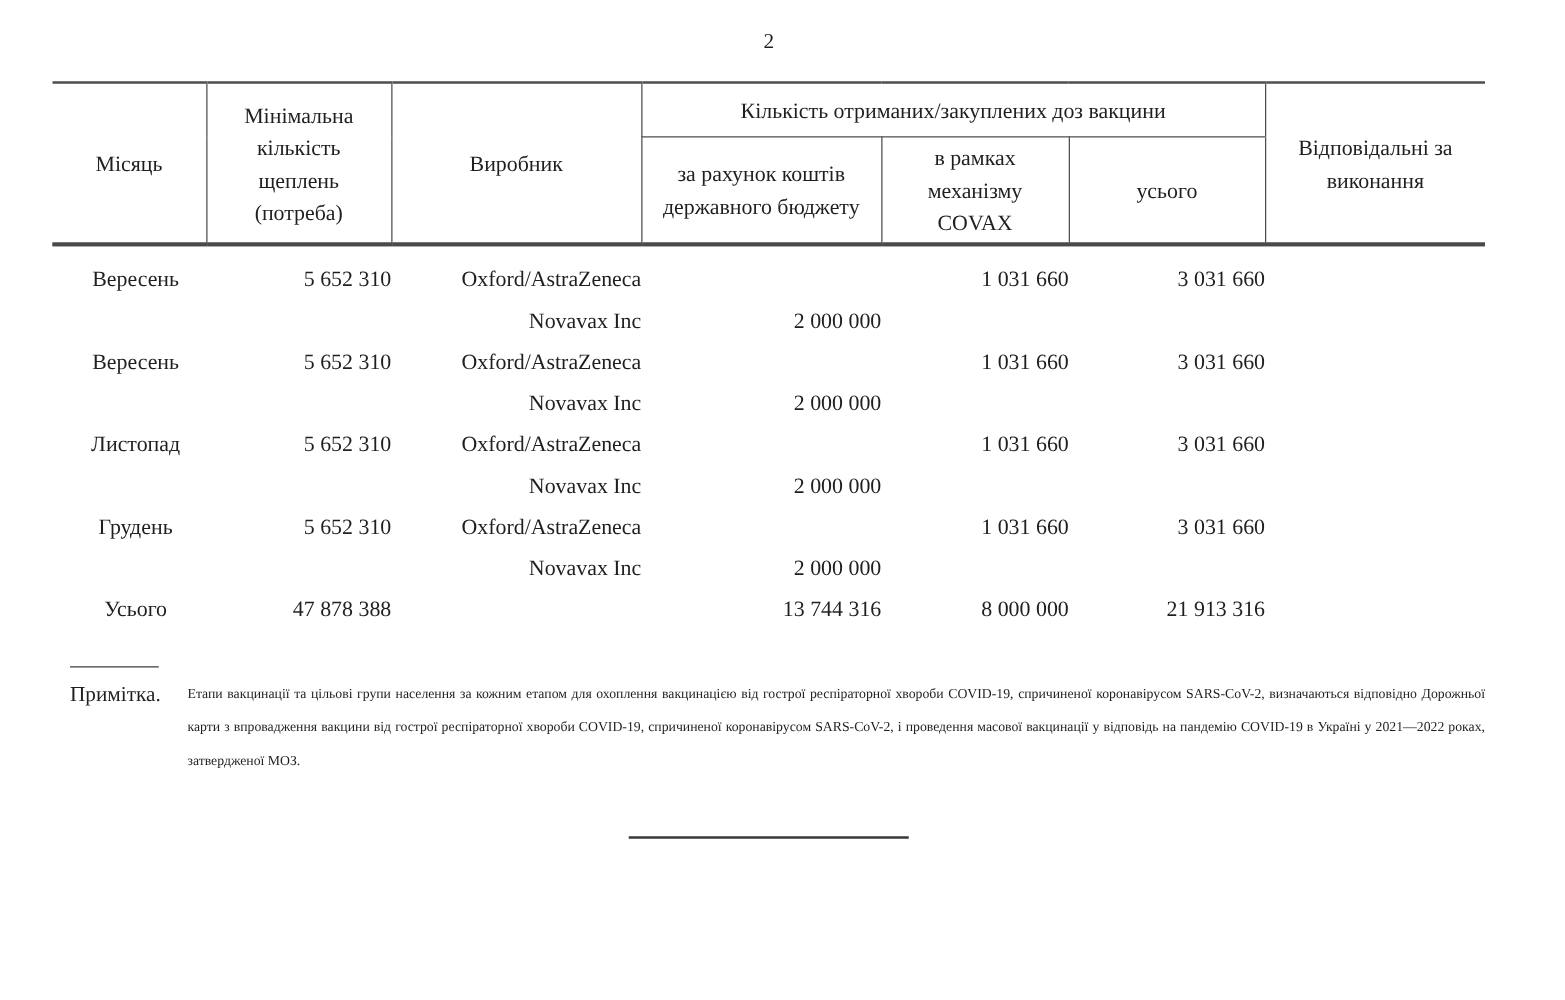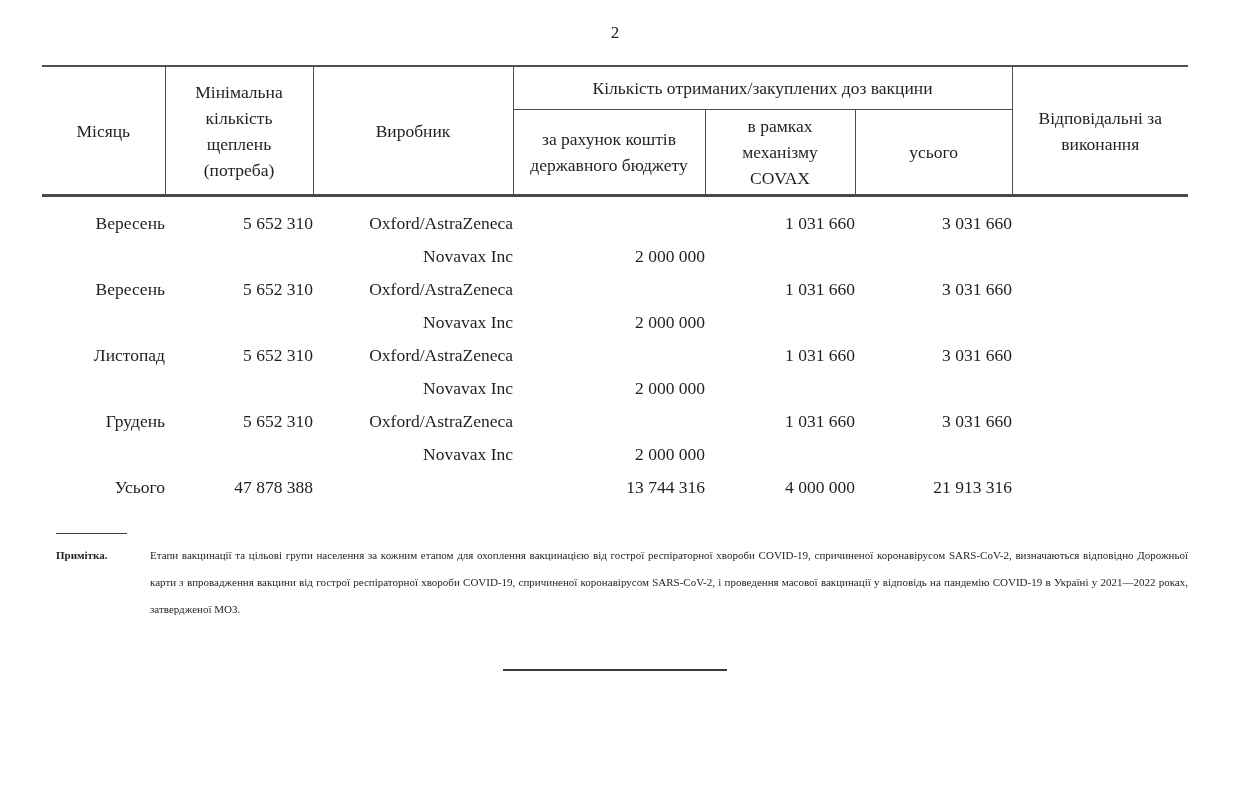--- a/index.html
+++ b/index.html
@@ -48,41 +48,40 @@
   .doc-table tr.h-row1 > th { height: 38px; }
   .doc-table tr.h-row2 > th { height: 80px; }
   .doc-table tbody td {
     font-size: 17.5px;
     height: 33px;
     padding: 0;
     vertical-align: middle;
     white-space: nowrap;
   }
   .doc-table tbody tr.first-body td { padding-top: 10px; }
-  td.c-month   { text-align: right; padding-left: 10px !important; }
+  td.c-month   { text-align: center; padding-left: 10px !important; }
   td.c-num     { text-align: right; }
   td.c-manuf   { text-align: right; padding-left: 9px !important; }
   .note-rule {
     margin-top: 29px;
     margin-left: 14px;
     width: 71px;
     border-top: 1.6px solid #3c3c3e;
     height: 0;
   }
   .note {
     display: flex;
     align-items: flex-start;
     margin-left: 14px;
     margin-top: 8px;
   }
   .note-label {
     flex: 0 0 94px;
-    font-size: 11px;
+    font-size: 17px;
     line-height: 27px;
-    font-weight: bold;
   }
   .note-text {
     flex: 1;
     font-size: 11px;
     line-height: 27px;
     text-align: justify;
   }
   .bottom-rule {
     margin: 46px auto 0 auto;
     width: 224px;
@@ -192,21 +191,21 @@
         <td class="c-num">2 000 000</td>
         <td class="c-num"></td>
         <td class="c-num"></td>
         <td class="c-num"></td>
       </tr>
       <tr>
         <td class="c-month">Усього</td>
         <td class="c-num">47 878 388</td>
         <td class="c-manuf"></td>
         <td class="c-num">13 744 316</td>
-        <td class="c-num">4 000 000</td>
+        <td class="c-num">8 000 000</td>
         <td class="c-num">21 913 316</td>
         <td class="c-num"></td>
       </tr>
     </tbody>
   </table>
 
   <div class="note-rule"></div>
 
   <div class="note">
     <div class="note-label">Примітка.</div>

